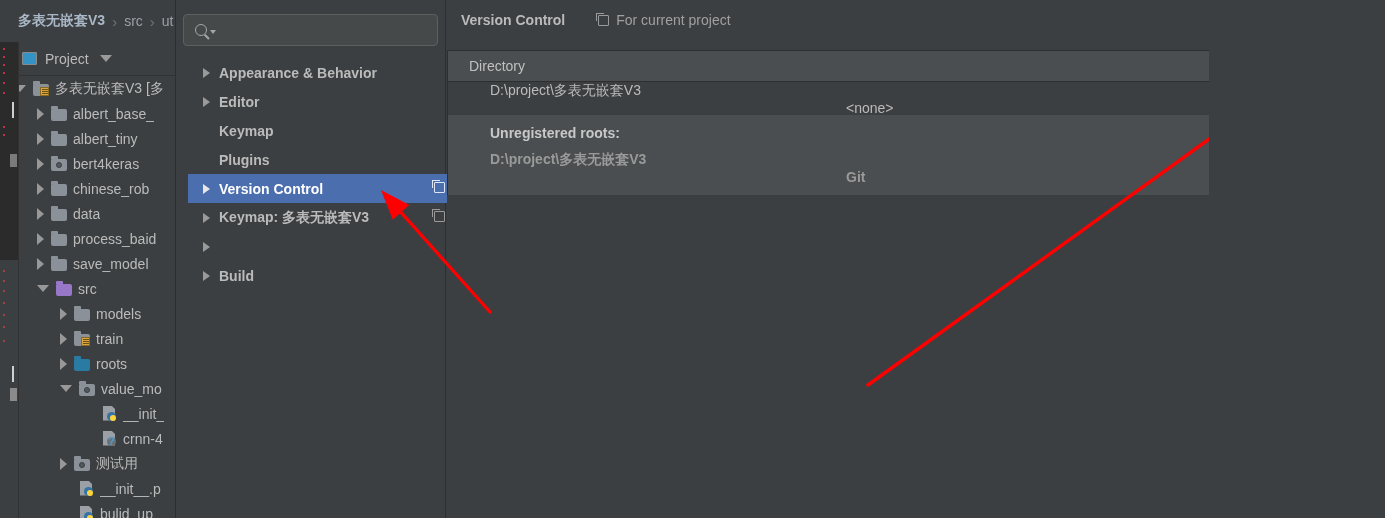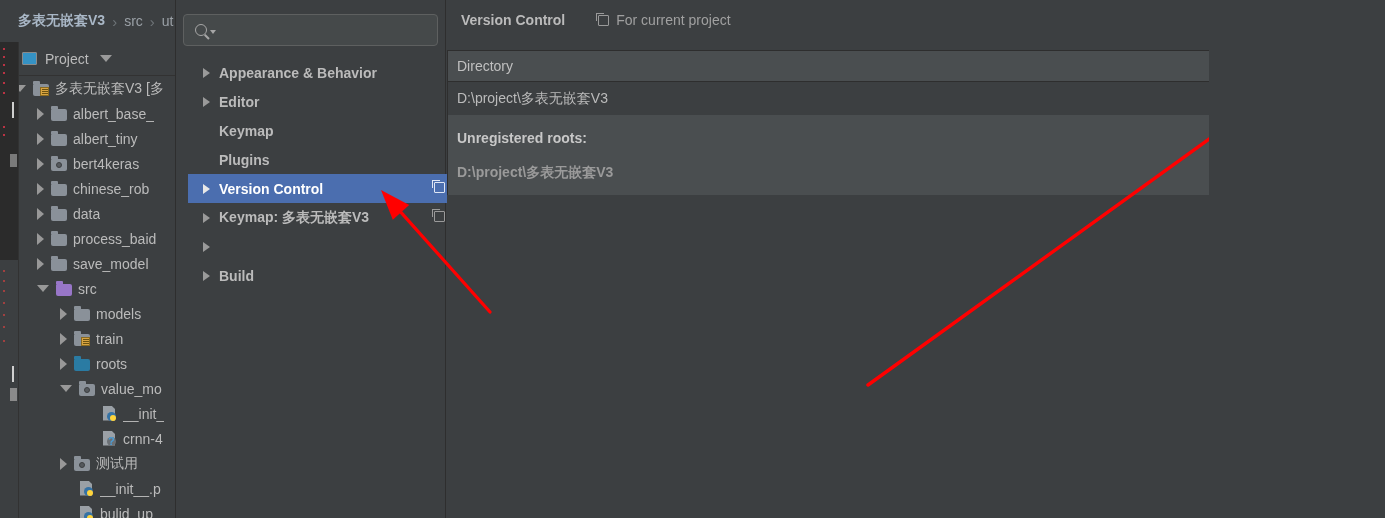--- a/index.html
+++ b/index.html
@@ -184,26 +184,26 @@
 
   .table-wrap{
     position:absolute;left:0px;top:50px;width:864px;height:145px;
     border:1px solid #2e2e2e;box-sizing:border-box;background:#3c3f41;
   }
   .thead{
     display:flex;height:31px;background:#4a4e50;border-bottom:1px solid #2e2e2e;
     box-sizing:border-box;
   }
   .th{
-    display:flex;align-items:center;padding-left:9px;font-size:14px;color:#c0c0c0;
+    display:flex;align-items:center;padding-left:21px;font-size:14px;color:#c0c0c0;
     box-sizing:border-box;
   }
   .th.dir{width:796px;border-right:1px solid #5a5d5f;}
   .th.vcs{width:66px;}
-  .trow{display:flex;height:33px;align-items:center;box-sizing:border-box;}
+  .trow{display:flex;height:33px;align-items:center;box-sizing:border-box;flex-direction:column;}
   .trow .c-dir{width:796px;padding-left:9px;font-size:14px;color:#bbbbbb;box-sizing:border-box;white-space:nowrap;}
   .trow .c-vcs{width:66px;font-size:14px;color:#bbbbbb;box-sizing:border-box;white-space:nowrap;}
   .trow.sep{height:10px;background:#4a4e50;}
   .trow.group{height:26px;background:#4a4e50;}
   .trow.group .c-dir{font-weight:bold;color:#c8c8c8;}
   .trow.unreg{height:44px;background:#4a4e50;}
   .trow.unreg .c-dir{color:#9a9a9a;font-weight:bold;}
   .trow.unreg .c-vcs{color:#9a9a9a;font-weight:bold;}
 
   .side-toolbar{

